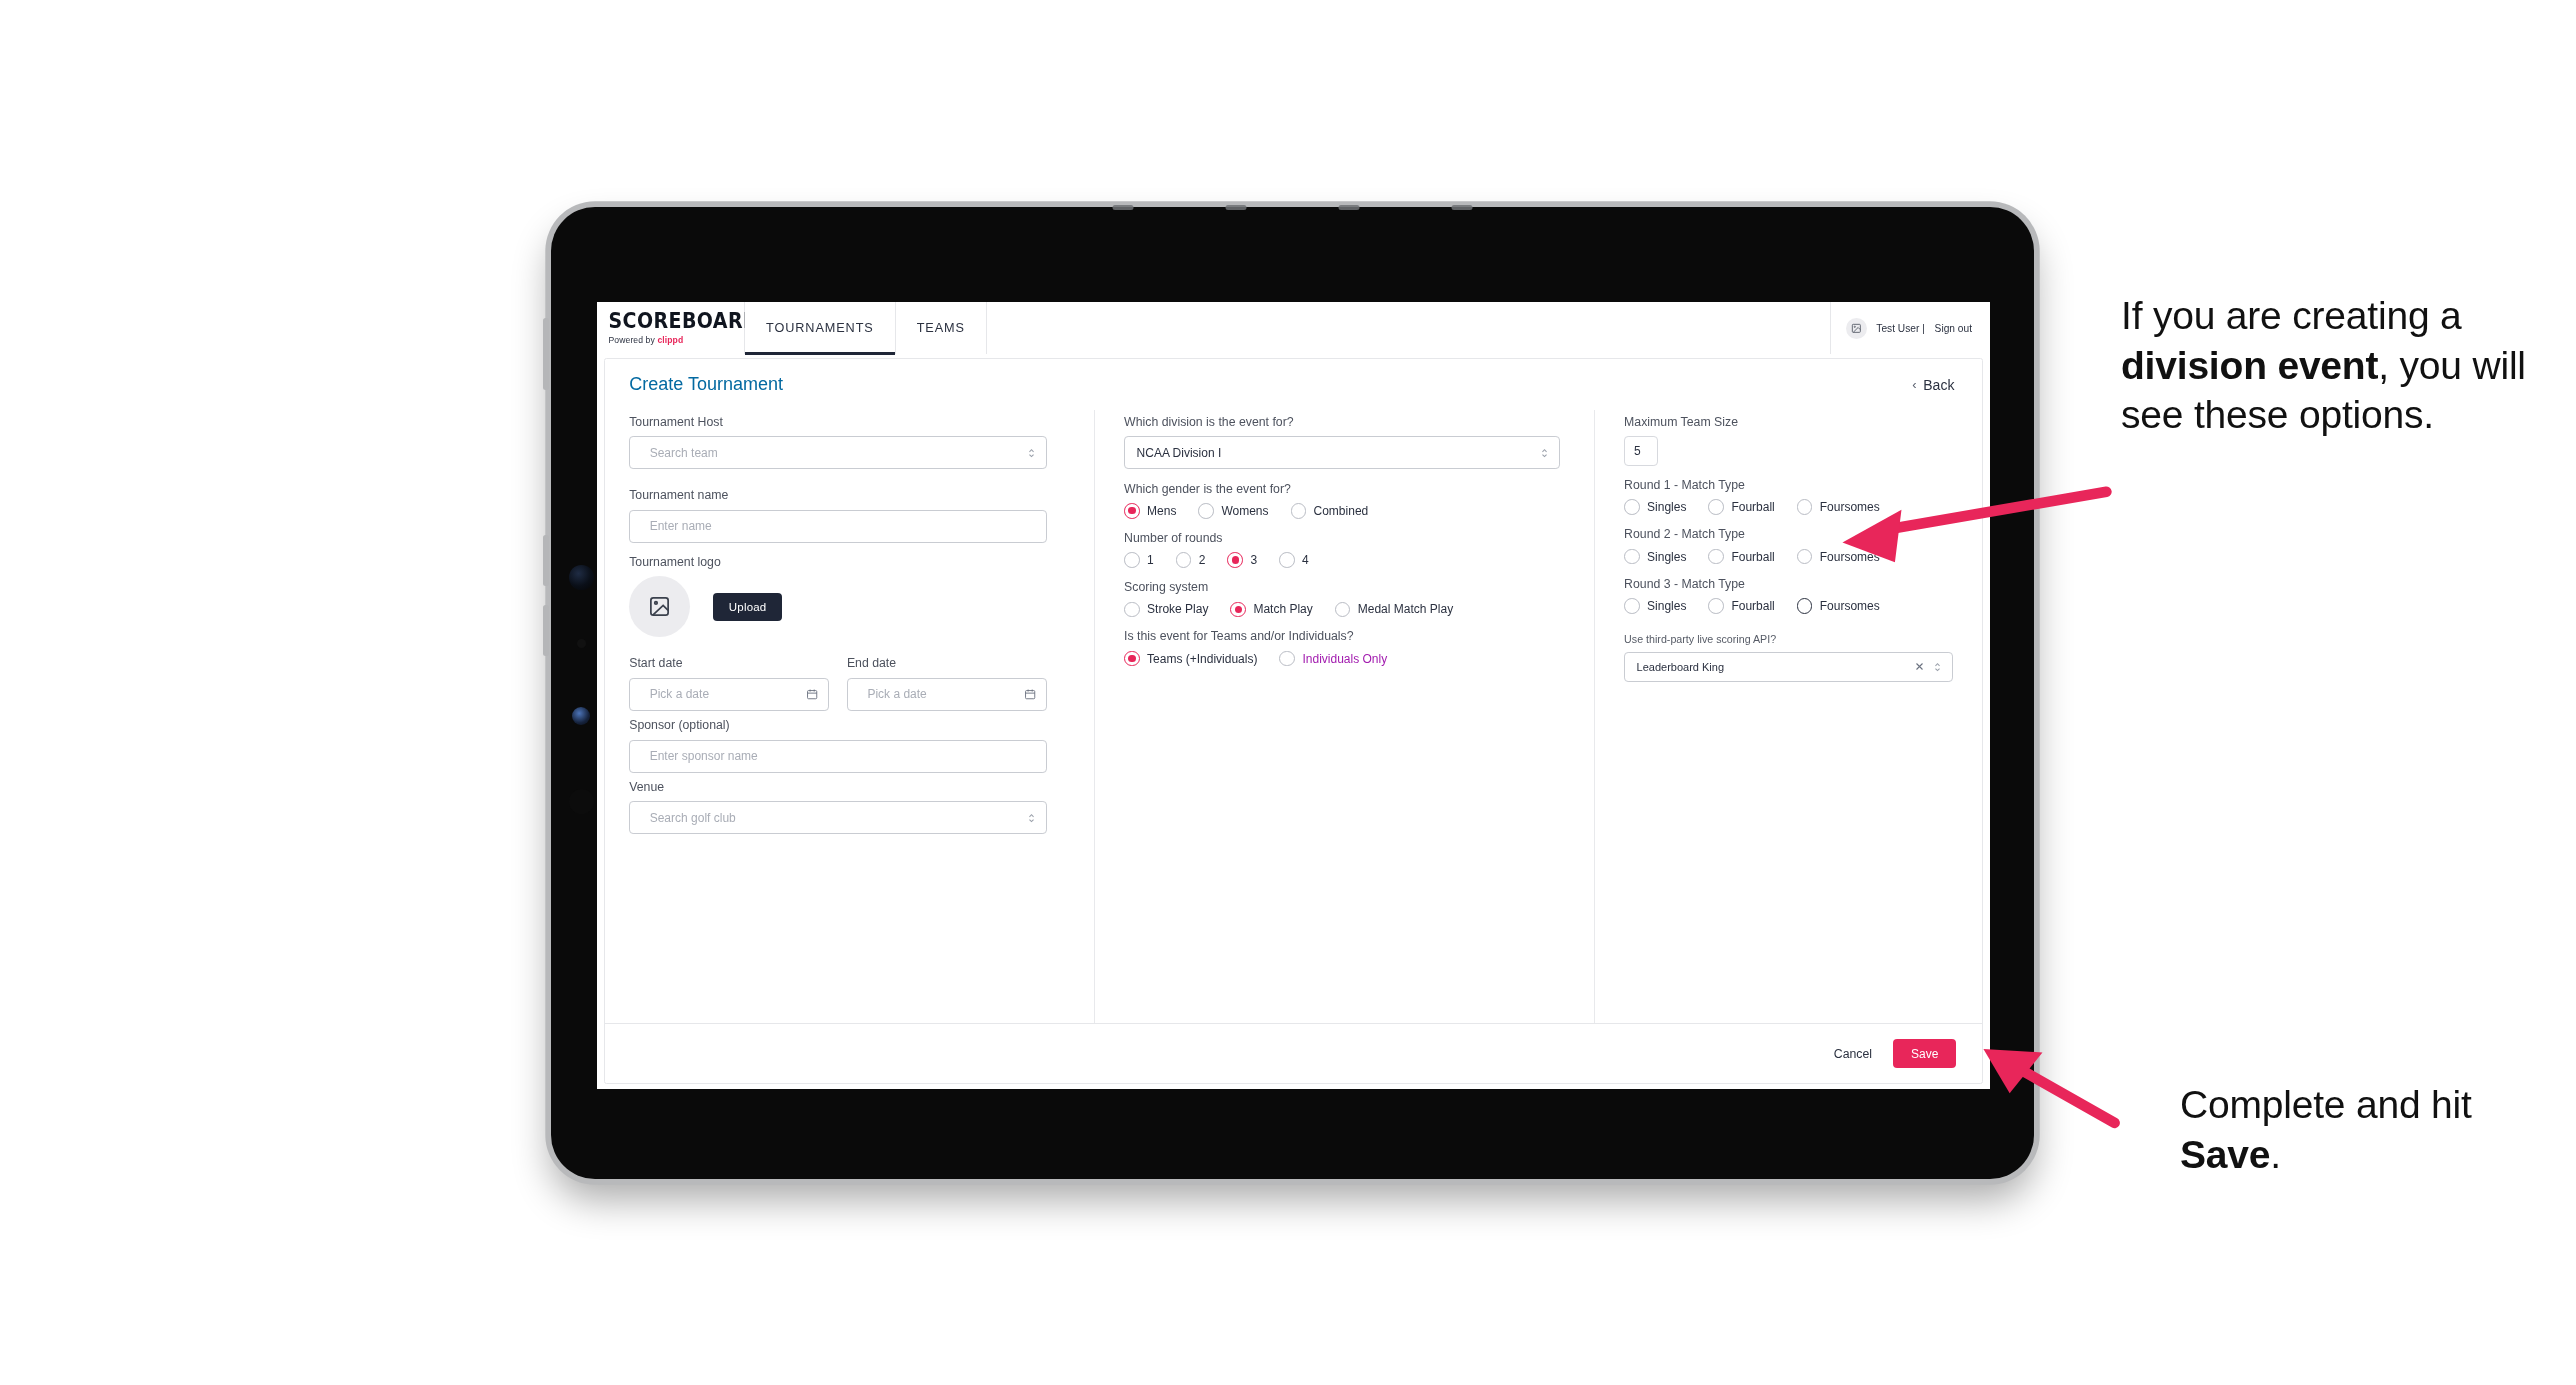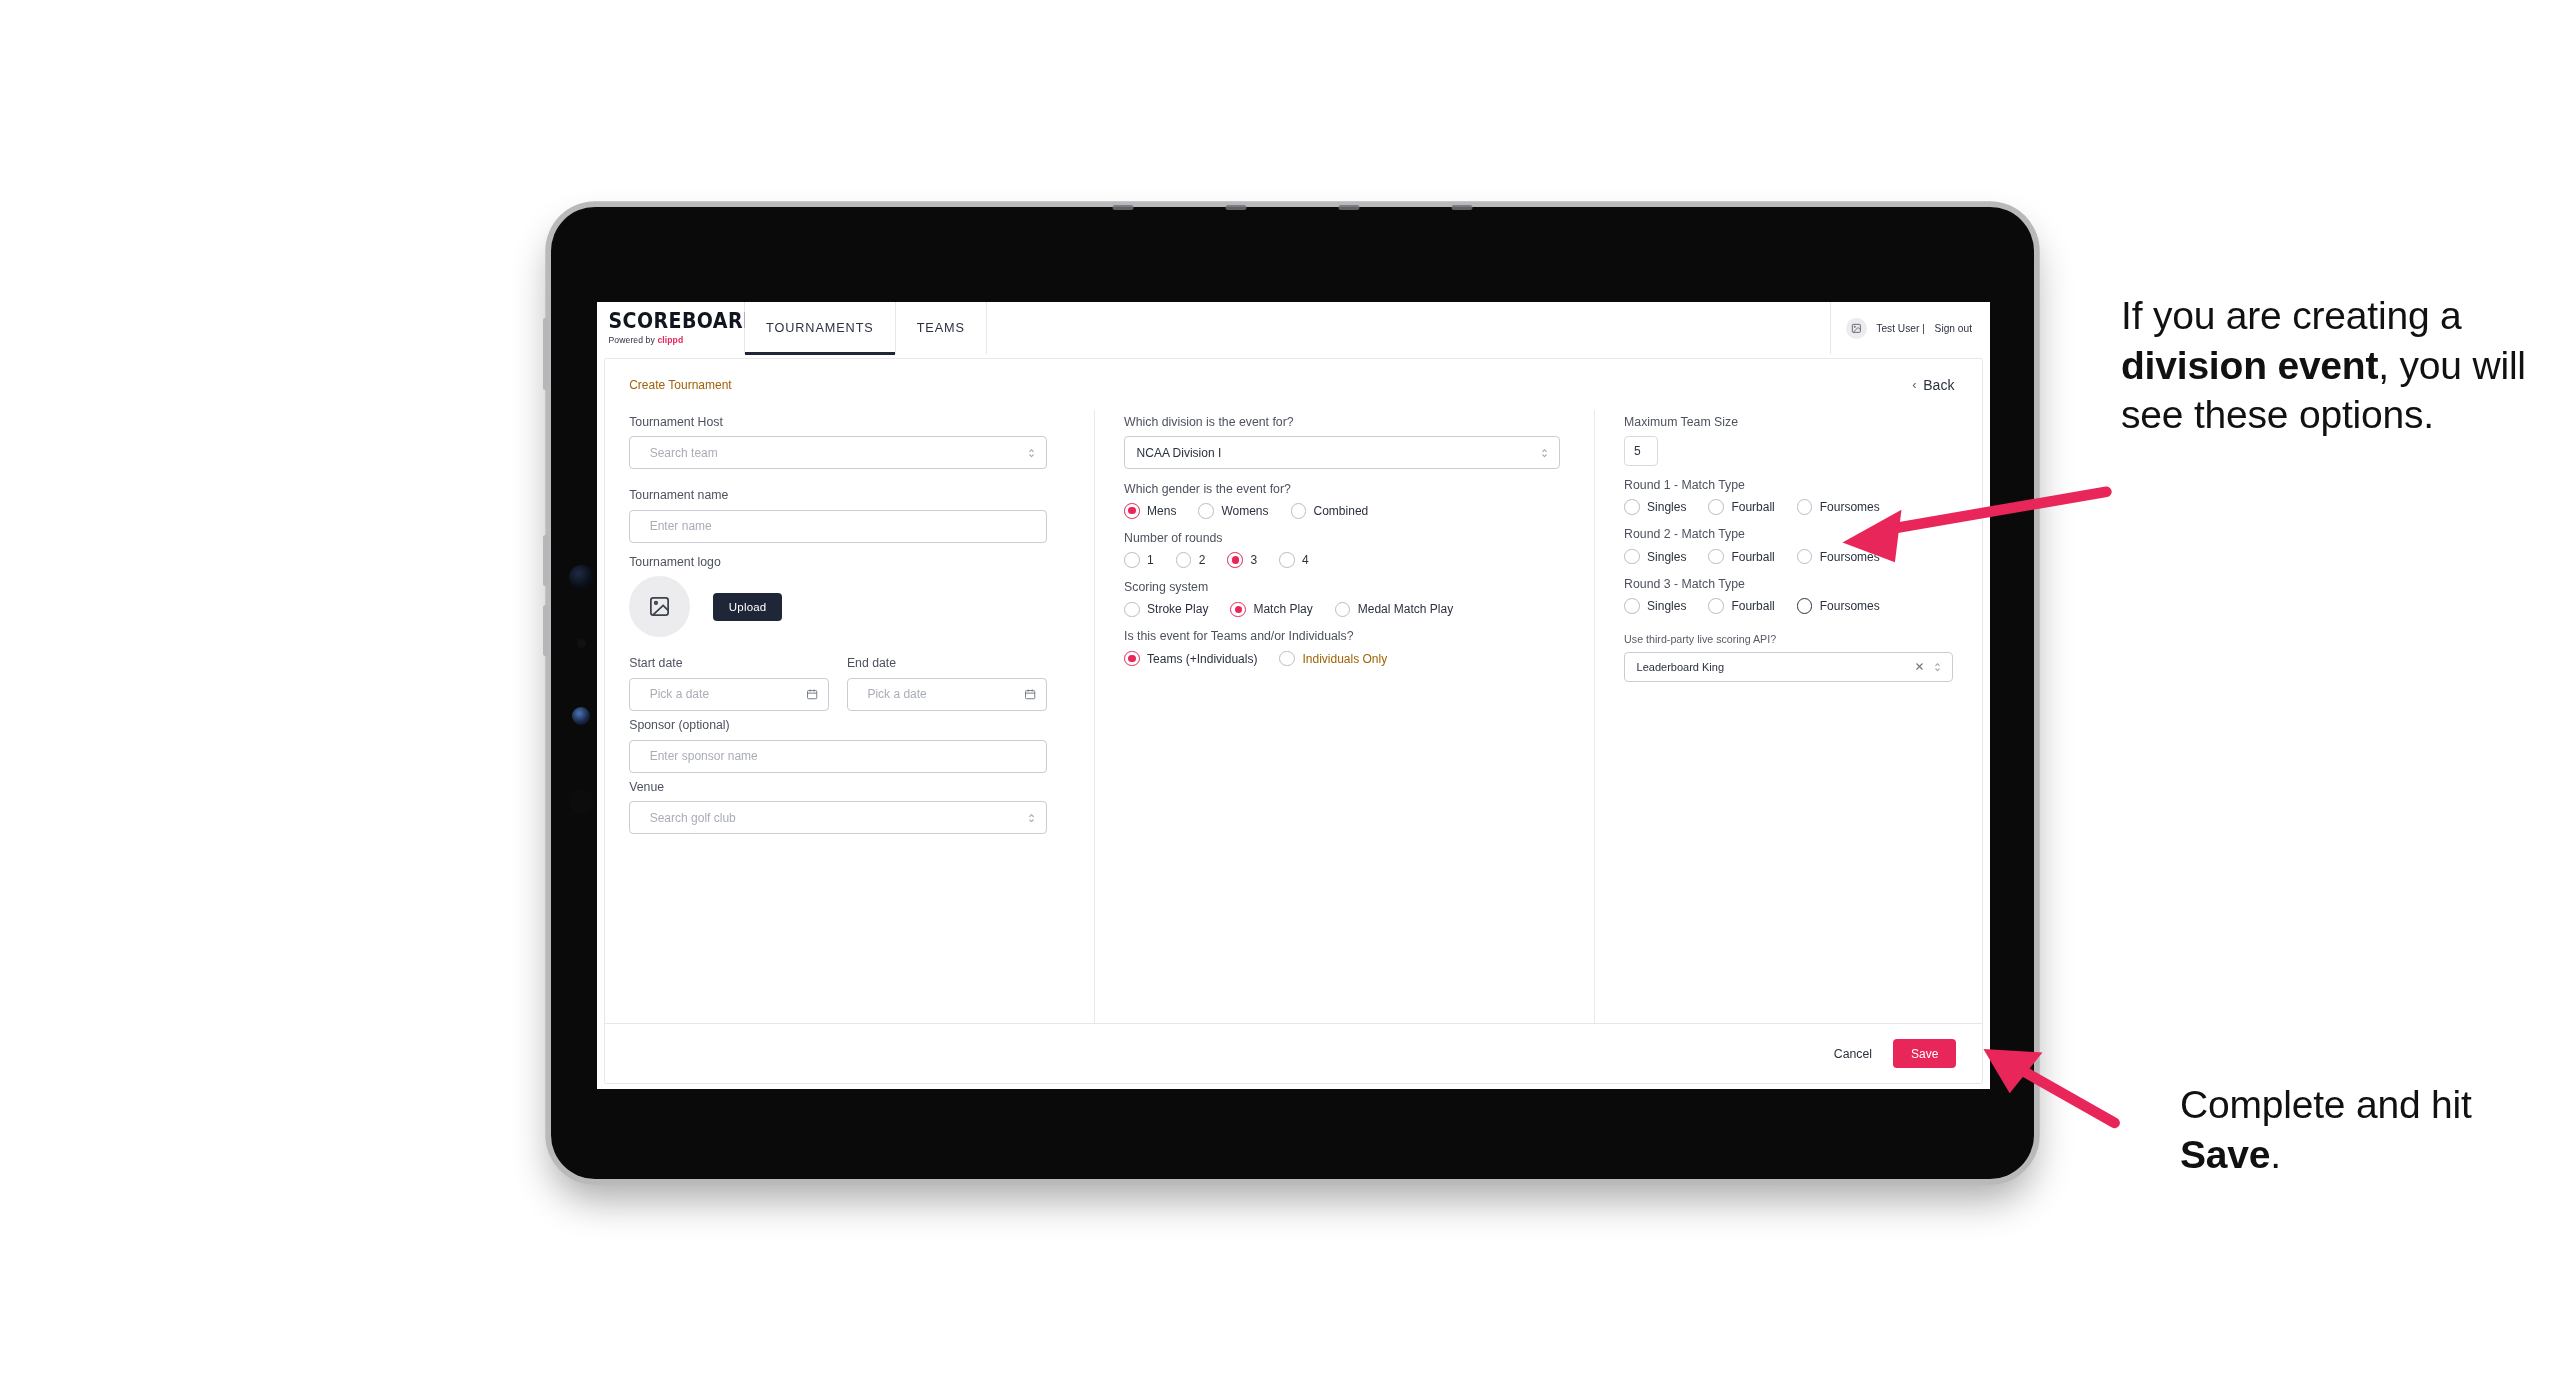--- a/index.html
+++ b/index.html
@@ -45,21 +45,21 @@
           display:flex;align-items:center;justify-content:center;}
   #avatar svg{width:10.7px;height:10.7px;}
   #username{font-size:10.2px;color:#2b3140;}
   #signout{font-size:10.2px;color:#2b3140;}
 
   
   #card{position:absolute;left:6.6px;top:56px;right:6.6px;bottom:4.9px;background:#fff;
         border:0.8px solid #e6e7ea;border-radius:2.5px;display:flex;flex-direction:column;}
   #card-head{height:51px;display:flex;align-items:center;justify-content:space-between;
              padding:0 28px 0 24.6px;}
-  #page-title{font-size:12px;color:#a16207;}
+  #page-title{font-size:18px;color:#0369a1;}
   #back-link{font-size:14px;color:#2b3140;display:flex;align-items:center;gap:6.6px;}
   #back-chev{font-size:13px;color:#5b6270;}
 
   #columns{flex:1;display:flex;padding:0 0 0 0;}
   .col{padding:4.9px 0 0 0;box-sizing:border-box;}
   #col1{width:490px;padding-left:24.6px;padding-right:47px;border-right:0.8px solid #e8e9ec;}
   #col2{width:500px;padding-left:29.5px;padding-right:34px;border-right:0.8px solid #e8e9ec;}
   #col3{flex:1;padding-left:29.5px;padding-right:29.5px;}
 
   .label{font-size:12.3px;color:#4d525e;margin:0 0 7.4px 0;}
@@ -89,21 +89,21 @@
 
   
   .radio-row{display:flex;align-items:center;gap:0;flex-wrap:wrap;}
   .radio{display:flex;align-items:center;gap:7.4px;margin-right:22px;}
   .dot{width:15.6px;height:15.6px;border-radius:50%;border:1.3px solid #b9bcc4;
        box-sizing:border-box;display:flex;align-items:center;justify-content:center;flex:none;}
   .dot.on{border-color:#e8265a;}
   .dot.on i{width:7.4px;height:7.4px;border-radius:50%;background:#e8265a;display:block;}
   .dot.focus{border-color:#2b3140;border-width:1.6px;}
   .rlabel{font-size:12px;color:#2b3140;}
-  .rlabel.dim{color:#a16207;}
+  .rlabel.dim{color:#a21caf;}
 
   .num-field{width:34px;height:29.5px;border:0.8px solid #d7d9de;border-radius:4.1px;
              display:flex;align-items:center;padding-left:9px;box-sizing:border-box;
              font-size:12px;color:#2b3140;}
 
   
   #card-foot{height:59px;border-top:0.8px solid #e6e7ea;display:flex;align-items:center;
              justify-content:flex-end;gap:21px;padding-right:26px;}
   #cancel-btn{font-size:12.3px;color:#2b3140;}
   #save-btn{background:#e8265a;color:#fff;font-size:12px;border-radius:4.1px;padding:7.4px 18px;}

